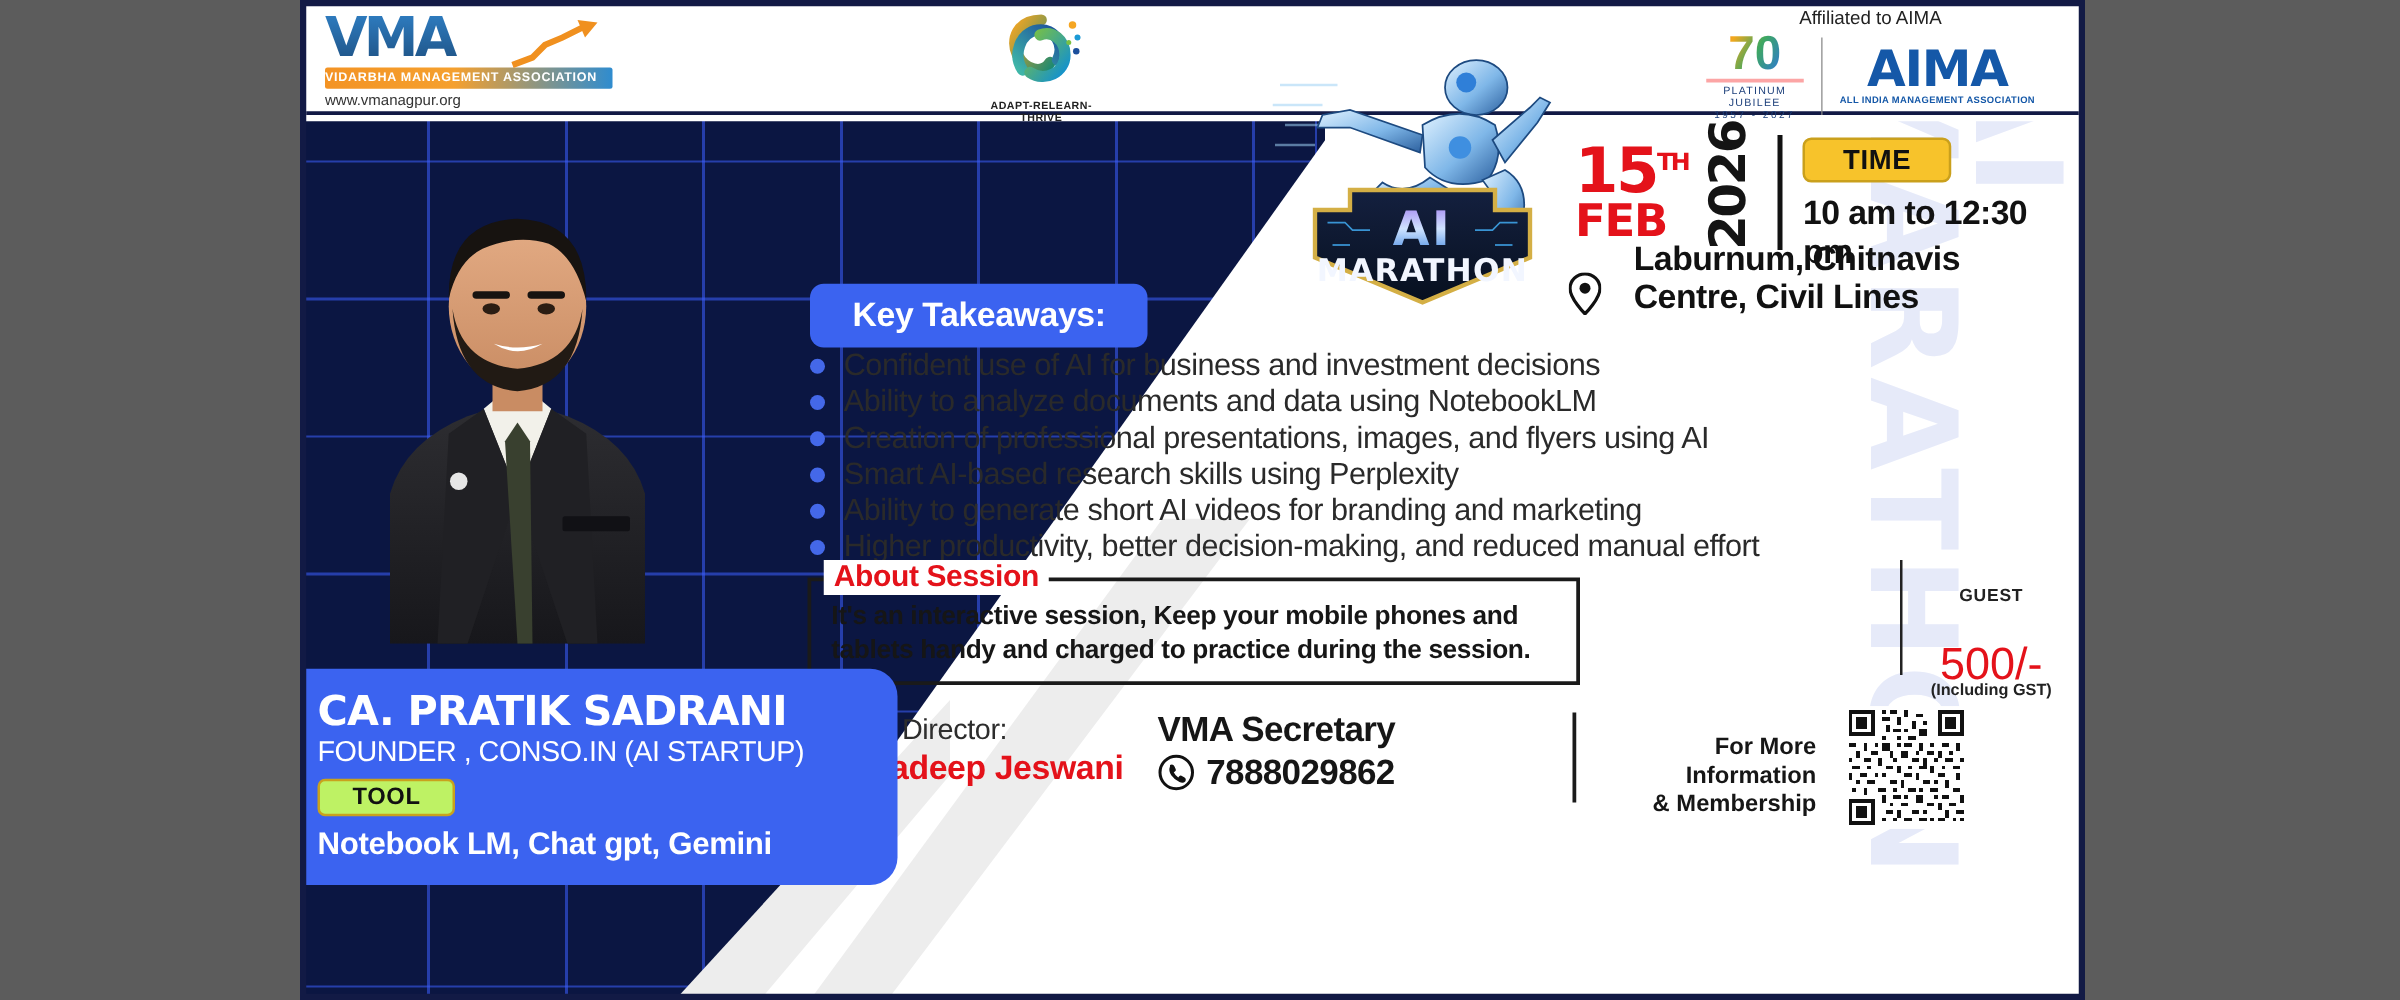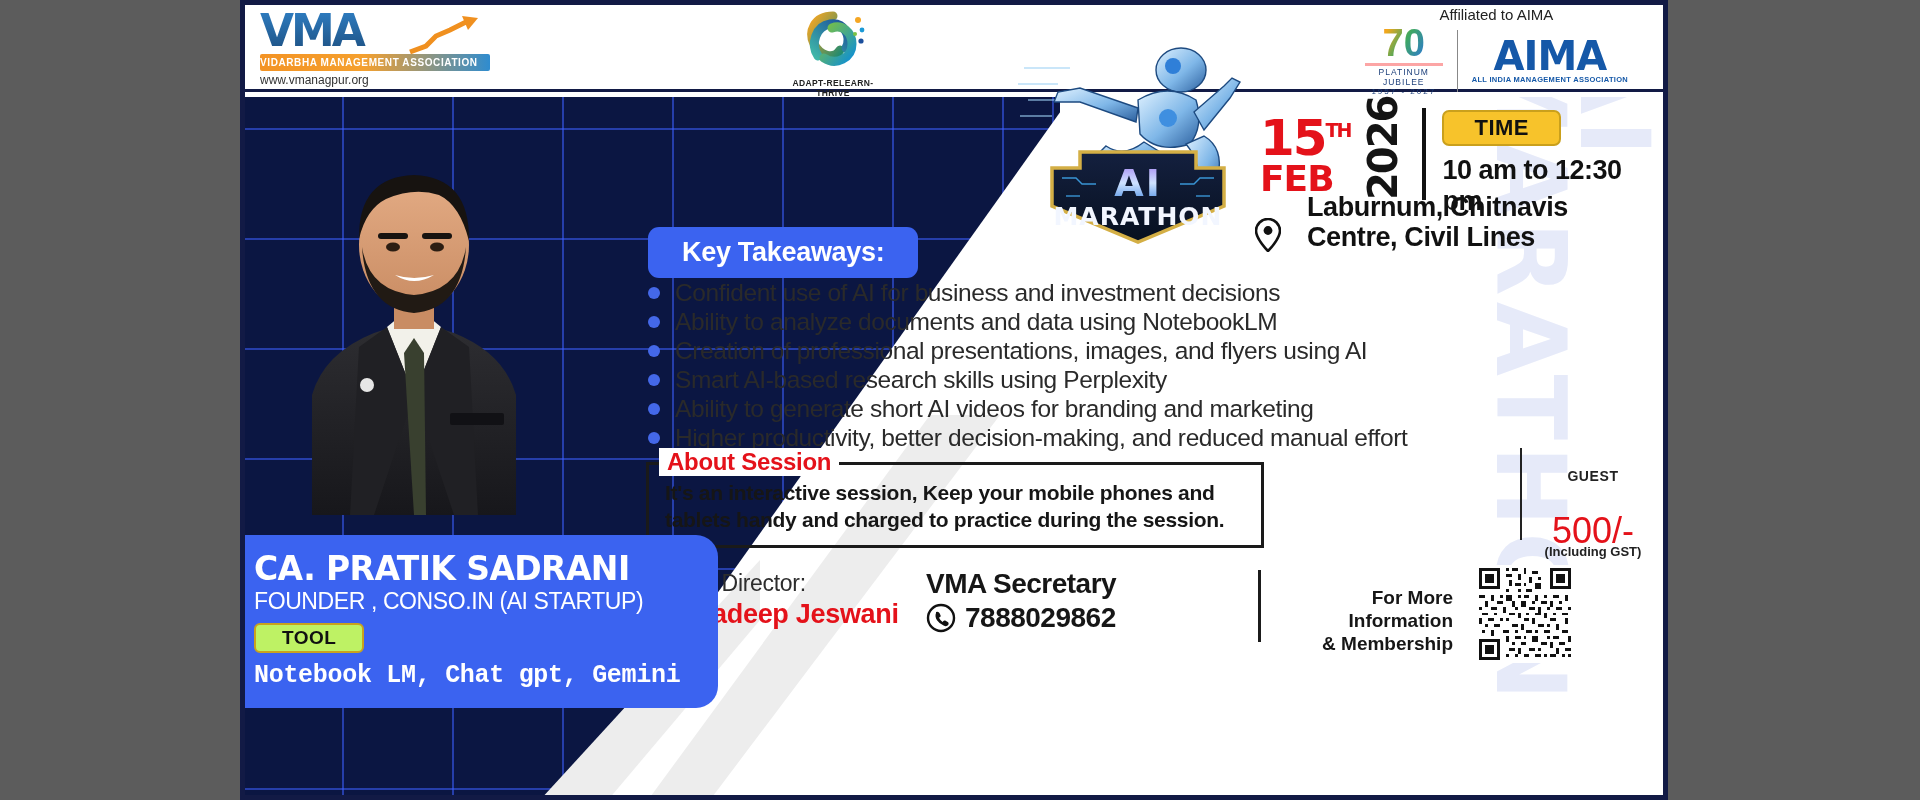--- a/index.html
+++ b/index.html
@@ -128,21 +128,21 @@
   .guest-div{position:absolute;left:1280px;top:448px;width:2px;height:92px;background:#222;z-index:10;}
 
   
   .name-card{position:absolute;left:-30px;top:535px;width:440px;
      background:#3b63f0;border-radius:22px;padding:16px 24px 18px 44px;z-index:12;}
   .nc-name{color:#fff;font-size:33px;font-weight:bold;letter-spacing:-.6px;line-height:36px;
      font-family:"DejaVu Sans",sans-serif;}
   .nc-role{color:#fff;font-size:23px;line-height:28px;letter-spacing:-.4px;}
   .nc-tool{display:inline-block;margin-top:8px;background:#bef264;border:2px solid #c9a21d;border-radius:6px;
      padding:2px 26px;font-size:19px;font-weight:bold;color:#111;letter-spacing:.5px;}
-  .nc-tools{color:#fff;font-size:25px;font-weight:bold;margin-top:8px;letter-spacing:-.3px;font-family:Liberation Mono, monospace;}
+  .nc-tools{color:#fff;font-size:25px;font-weight:bold;margin-top:8px;letter-spacing:-.3px;}
 
   
   .footer{position:absolute;left:406px;top:570px;width:1000px;height:230px;z-index:11;}
   .f-pd{position:absolute;left:0;top:0;}
   .f-pd-lbl{font-size:23px;color:#2d2d2d;letter-spacing:-.3px;}
   .f-pd-name{font-size:27px;font-weight:bold;color:#e4121a;letter-spacing:-.3px;margin-top:2px;}
   .f-sec{position:absolute;left:280px;top:-2px;}
   .f-sec-lbl{font-size:28px;font-weight:bold;color:#161616;letter-spacing:-.5px;text-align:center;}
   .f-sec-row{display:flex;align-items:center;gap:9px;margin-top:2px;}
   .f-sec-num{font-size:28px;font-weight:bold;color:#161616;letter-spacing:-.5px;}

